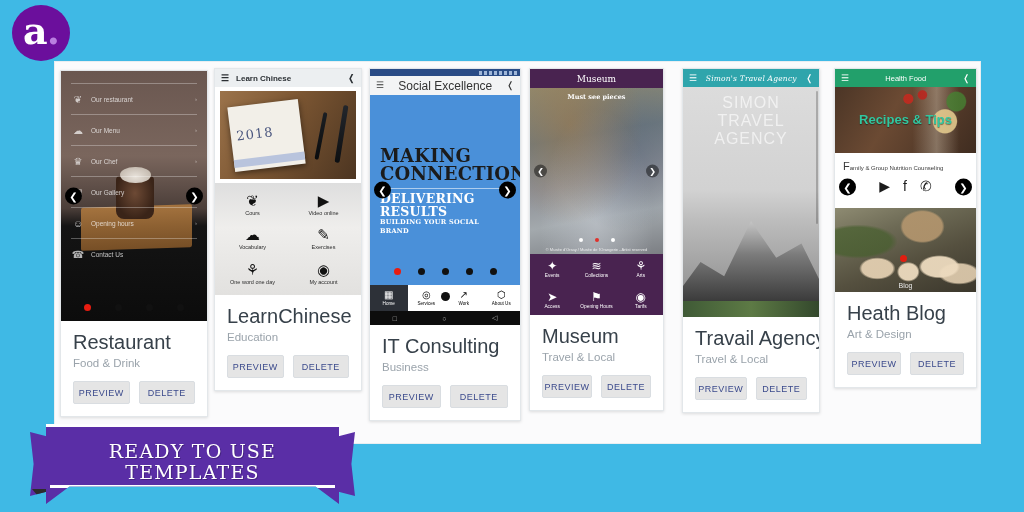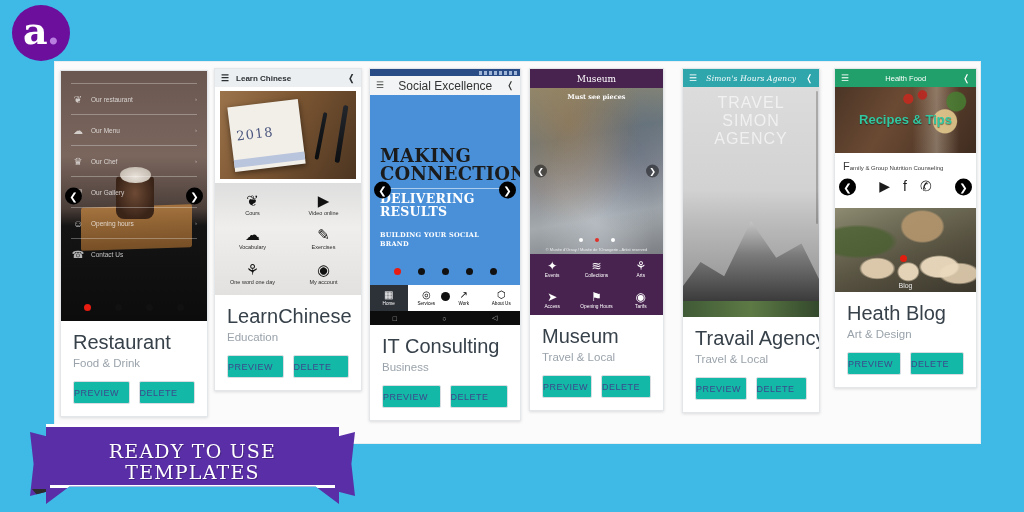--- a/index.html
+++ b/index.html
@@ -48,22 +48,22 @@
     background: #111;
   }
   .meta { padding: 10px 24px 0 12px; background: #fff; }
   .meta .title {
     font-size: 20px; color: #37414a; font-weight: 400;
     line-height: 1.1; white-space: nowrap;
   }
   .meta .sub { font-size: 11.5px; color: #9aa3ab; margin-top: 4px; }
   .actions { display: flex; gap: 9px; padding: 12px 12px 12px 12px; background:#fff; }
   .btn {
-    flex: 1 1 0; 
-    border: 1px solid #d9dde1; background: #14b8a6;
+    flex: 1 1 0; text-align: center;
+    border: 1px solid #d9dde1; background: #e5e5e5;
     color: #3b4a8c; font-size: 9px; letter-spacing: .5px;
     padding: 6px 0 5px 0; border-radius: 2px;
   }
 
   
   .appbar {
     display: flex; align-items: center; justify-content: space-between;
     padding: 0 6px; height: 17px; font-size: 8px;
   }
   .appbar .ham { font-size: 9px; line-height: 1; }
@@ -166,21 +166,21 @@
     font-family:"DejaVu Serif", serif; font-weight:700; font-size:18px;
     line-height: 1.0; color:#1b1b1b; letter-spacing:.2px;
   }
   .it-rule { border-top:1px solid rgba(255,255,255,.55); margin: 5px 0 4px 0; }
   .it-h2 {
     font-family:"DejaVu Serif", serif; font-weight:700; font-size:12.5px;
     line-height: 1.0; color:#fff; letter-spacing:.2px;
   }
   .it-h3 {
     font-family:"DejaVu Serif", serif; font-weight:700; font-size:6.5px;
-    line-height: 1.45; color:#fff; margin-top: 13px; letter-spacing:.3px;
+    line-height: 1.45; color:#fff; letter-spacing:.3px;
   }
   #c-it .dots { position:absolute; left:0; right:0; bottom: 10px; gap: 17px; }
   .it-tabs { display:flex; height: 26px; background:#fff; position:relative; }
   .it-tab { flex:1; display:flex; flex-direction:column; align-items:center; justify-content:center; gap:1px; }
   .it-tab.active { background:#2d3138; color:#fff; }
   .it-tab .g { font-size: 10px; line-height:1; }
   .it-tab .t { font-size: 4.6px; }
   .it-tab.active .t { color:#fff; }
   .it-fab { position:absolute; left:47%; top:7px; width:9px; height:9px; border-radius:50%; background:#111; }
   .it-nav { height: 14px; background:#0d0d0d; display:flex; align-items:center; justify-content:space-around; color:#b9b9b9; font-size:7px; }
@@ -530,27 +530,27 @@
   <div class="actions">
     <div class="btn">PREVIEW</div>
     <div class="btn">DELETE</div>
   </div>
 </div>
 
 <div class="card" id="c-travail">
   <div class="phone" style="background:#fff">
     <div class="appbar">
       <span class="ham">☰</span>
-      <span class="ttl">Simon's Hours Agency</span>
+      <span class="ttl">Simon's Travel Agency</span>
       <span class="shr">❬</span>
     </div>
     <div class="tv-hero">
       <div class="tv-word">
+        <div>SIMON</div>
         <div>TRAVEL</div>
-        <div>SIMON</div>
         <div>AGENCY</div>
       </div>
       <div class="tv-peak"></div>
       <div class="tv-scroll"></div>
     </div>
     <div class="tv-strip"></div>
   </div>
   <div class="meta">
     <div class="title">Travail Agency</div>
     <div class="sub">Travel &amp; Local</div>

